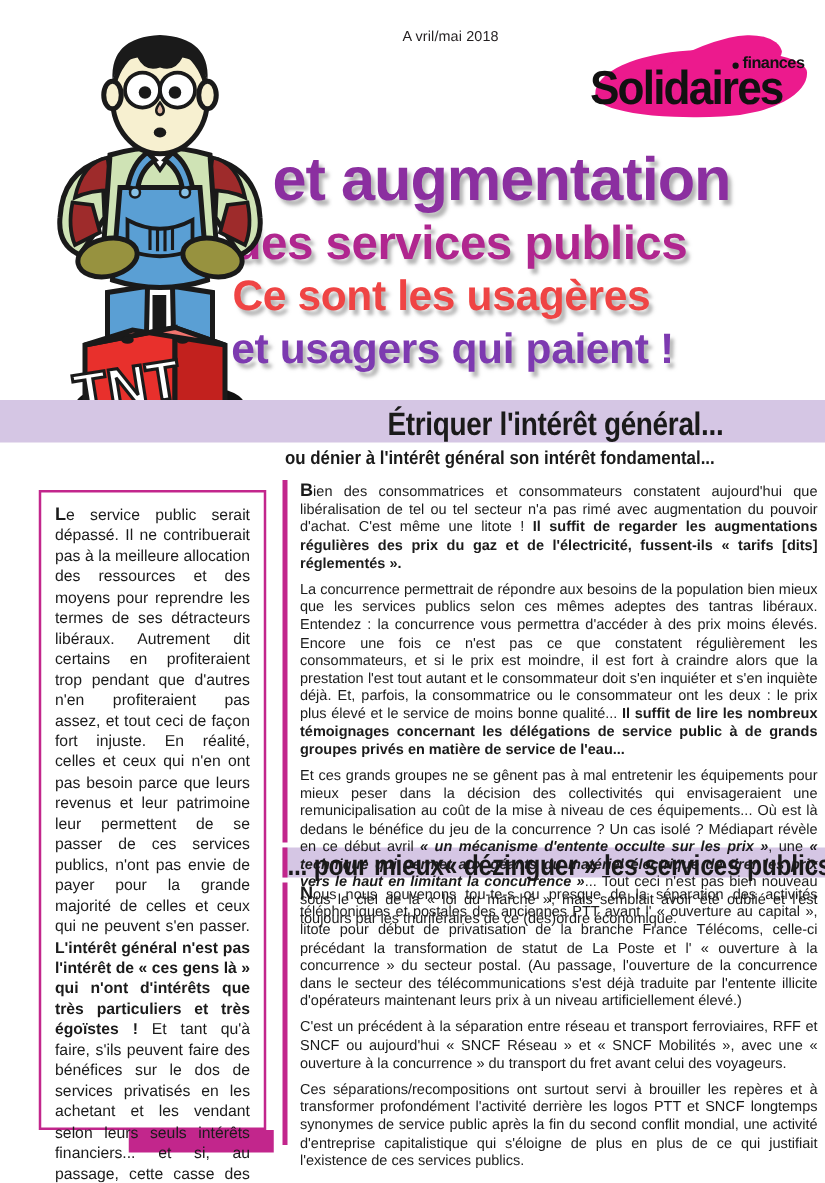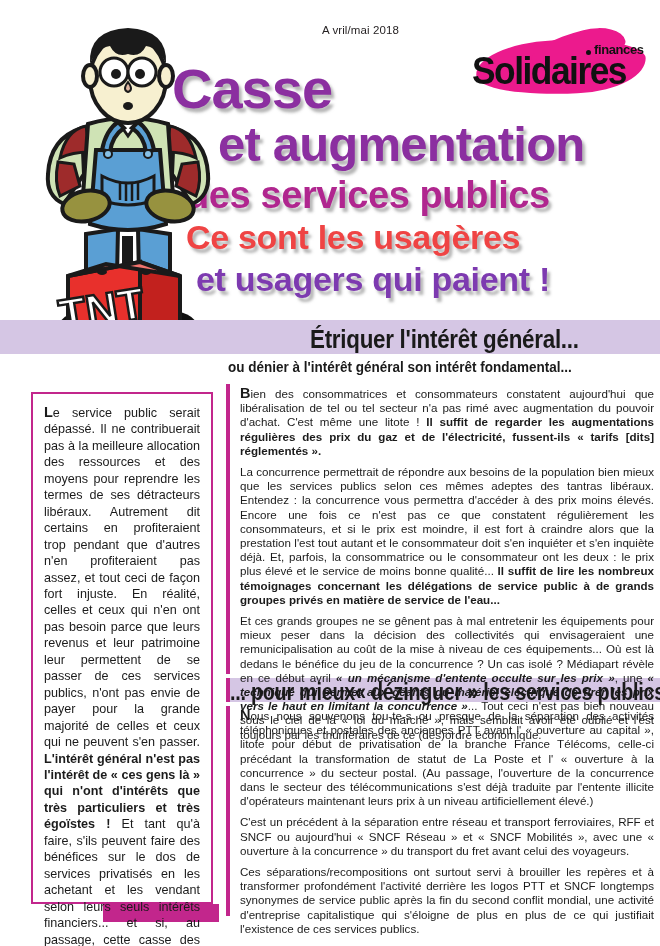--- a/index.html
+++ b/index.html
@@ -55,21 +55,21 @@
   .hl{
     position:absolute;
     font-family:"Liberation Sans",sans-serif;
     font-weight:bold;white-space:nowrap;
     text-shadow:3px 4px 3px rgba(120,120,120,.55);
   }
   .hl1{left:172px;top:8px;font-size:56px;color:#8b2fa0;letter-spacing:-1px;}
   .hl2{left:218px;top:68px;font-size:49px;color:#8b2fa0;letter-spacing:-.8px;}
   .hl3{left:186px;top:126px;font-size:38px;color:#b0268f;letter-spacing:-.4px;}
   .hl4{left:186px;top:170px;font-size:34px;color:#ef4444;letter-spacing:-.3px;}
-  .hl5{left:196px;top:212px;font-size:34px;color:#7d3ab0;letter-spacing:-.3px;text-align:right;}
+  .hl5{left:185px;top:212px;font-size:34px;color:#7d3ab0;letter-spacing:-.3px;text-align:right;}
 
   
   .illus{position:absolute;left:28px;top:24px;width:200px;height:320px;}
   .illus svg{display:block;}
 
   
   .band{
     position:absolute;background:#d5c6e4;
   }
   .band-top{left:0;top:320px;width:660px;height:34px;}
@@ -148,21 +148,20 @@
 
   <div class="logo">
     <div class="logo-blob"></div>
     <div class="logo-blob2"></div>
     <div class="logo-dot"></div>
     <div class="logo-solidaires">Solidaires</div>
     <div class="logo-finances">finances</div>
   </div>
 
   <div class="headline">
-    <div class="hl hl1">Casse</div>
     <div class="hl hl2">et augmentation</div>
     <div class="hl hl3">des services publics</div>
     <div class="hl hl4">Ce sont les usagères</div>
     <div class="hl hl5">et usagers qui paient !</div>
   </div>
 
   <div class="illus">
     <svg width="200" height="320" viewBox="0 0 200 320" xmlns="http://www.w3.org/2000/svg">
 
       <path d="M58 210 L58 290 Q58 300 68 300 L88 300 L90 205 Z" fill="#5a9fd4" stroke="#1a1a1a" stroke-width="4"></path>

